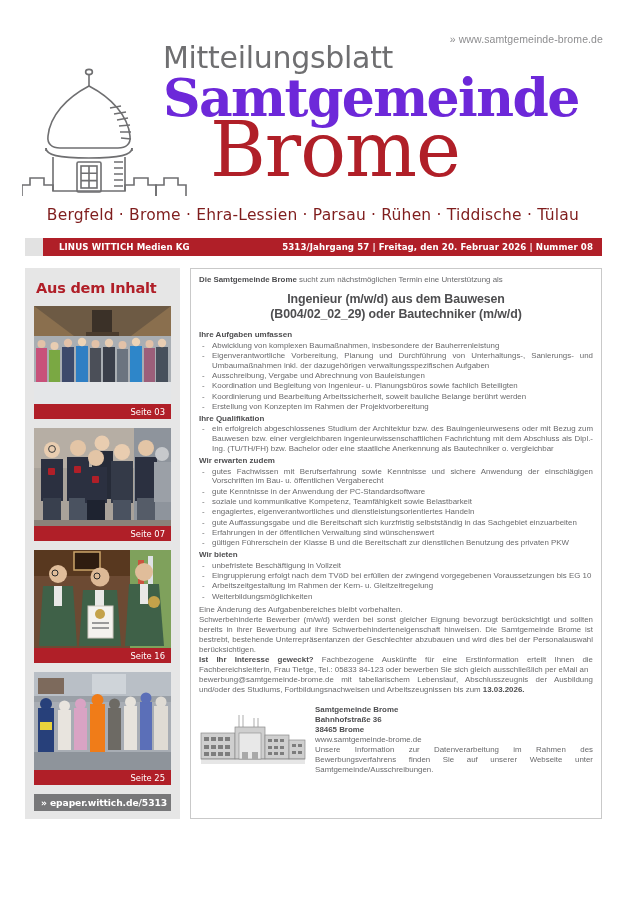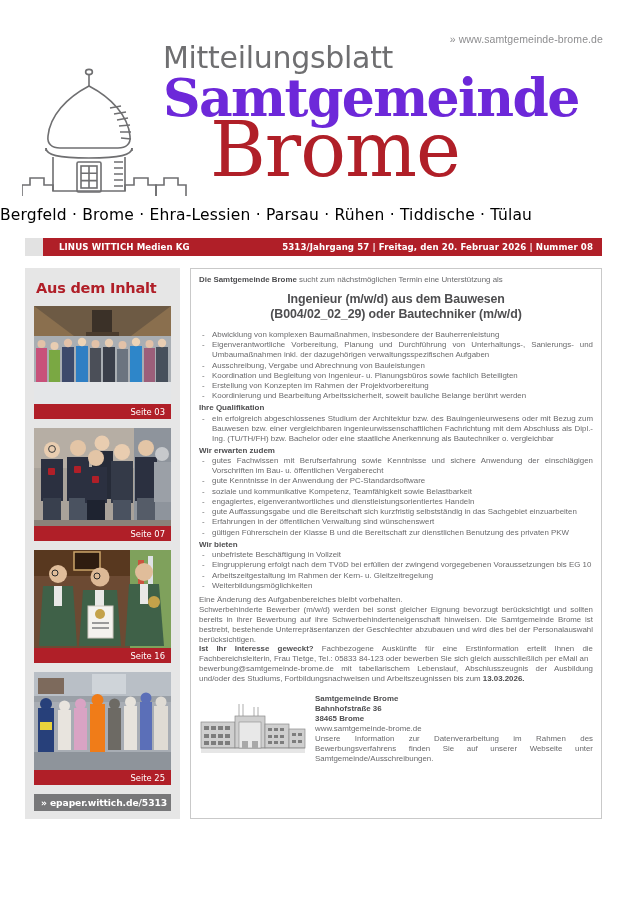--- a/index.html
+++ b/index.html
@@ -66,23 +66,23 @@
     left: 22px;
     top: 58px;
     width: 180px;
     height: 140px;
   }
   .villages {
     position: absolute;
     top: 206px;
     left: 0;
     width: 579px;
-    text-align: left;
+    text-align: right;
     font-size: 15.5px;
-    color: #000000;
+    color: #7f1d1d;
     font-family: "DejaVu Sans", sans-serif;
     letter-spacing: .2px;
   }
 
   
   .redbar-wrap {
     position: absolute;
     top: 238px;
     left: 25px;
     width: 577px;
@@ -467,27 +467,28 @@
 
     <div class="ad-lead">
       <b>Die Samtgemeinde Brome</b><span> sucht zum nächstmöglichen Termin eine Unterstützung als</span>
     </div>
 
     <div class="ad-headline">
       <div>Ingenieur (m/w/d) aus dem Bauwesen</div>
       <div>(B004/02_02_29) oder Bautechniker (m/w/d)</div>
     </div>
 
+    <div class="ad-sec">Ihre Aufgaben umfassen</div>
     <ul class="ad-list">
       <li>Abwicklung von komplexen Baumaßnahmen, insbesondere der Bauherrenleistung</li>
       <li>Eigenverantwortliche Vorbereitung, Planung und Durchführung von Unterhaltungs-, Sanierungs- und Umbaumaßnahmen inkl. der dazugehörigen verwaltungsspezifischen Aufgaben</li>
       <li>Ausschreibung, Vergabe und Abrechnung von Bauleistungen</li>
       <li>Koordination und Begleitung von Ingenieur- u. Planungsbüros sowie fachlich Beteiligten</li>
+      <li>Koordinierung und Bearbeitung Arbeitssicherheit, soweit bauliche Belange berührt werden</li>
       <li>Erstellung von Konzepten im Rahmen der Projektvorbereitung</li>
-      <li>Koordinierung und Bearbeitung Arbeitssicherheit, soweit bauliche Belange berührt werden</li>
     </ul>
 
     <div class="ad-sec">Ihre Qualifikation</div>
     <ul class="ad-list">
       <li>ein erfolgreich abgeschlossenes Studium der Architektur bzw. des Bauingenieurwesens oder mit Bezug zum Bauwesen bzw. einer vergleichbaren ingenieurwissenschaftlichen Fachrichtung mit dem Abschluss als Dipl.-Ing. (TU/TH/FH) bzw. Bachelor oder eine staatliche Anerkennung als Bautechniker o. vergleichbar</li>
     </ul>
 
     <div class="ad-sec">Wir erwarten zudem</div>
     <ul class="ad-list">
       <li>gutes Fachwissen mit Berufserfahrung sowie Kenntnisse und sichere Anwendung der einschlägigen Vorschriften im Bau- u. öffentlichen Vergaberecht</li>

